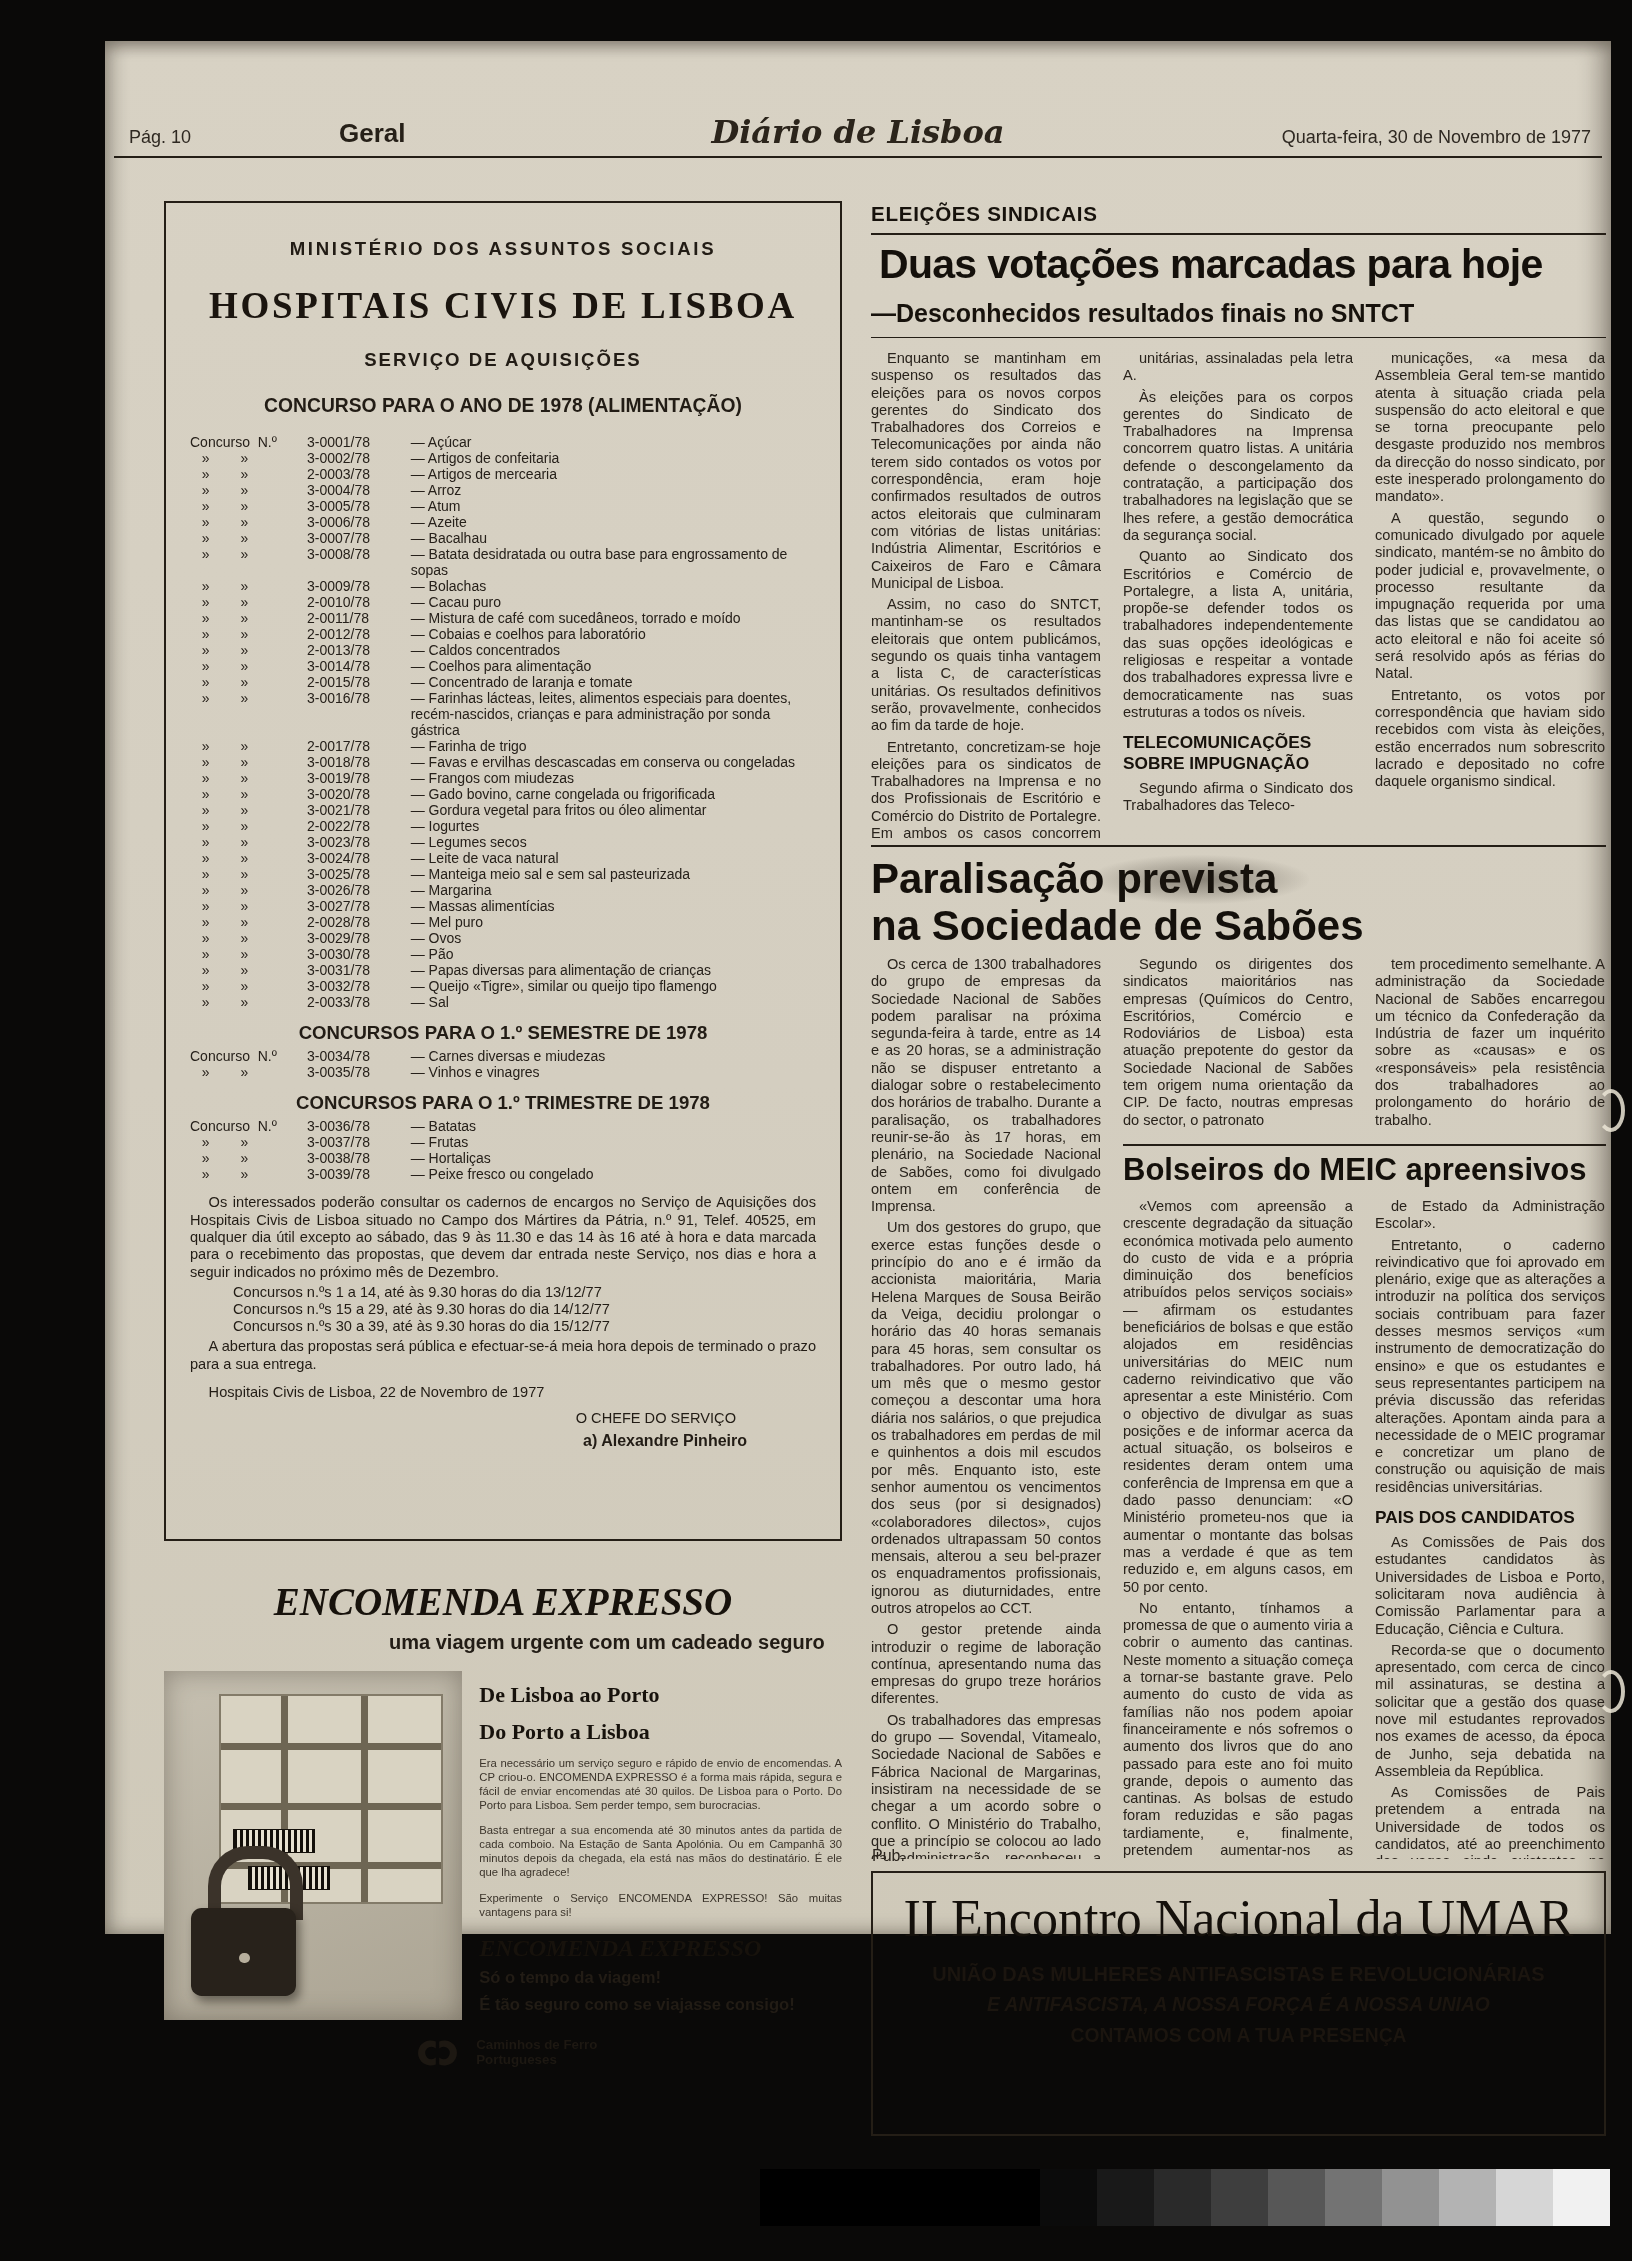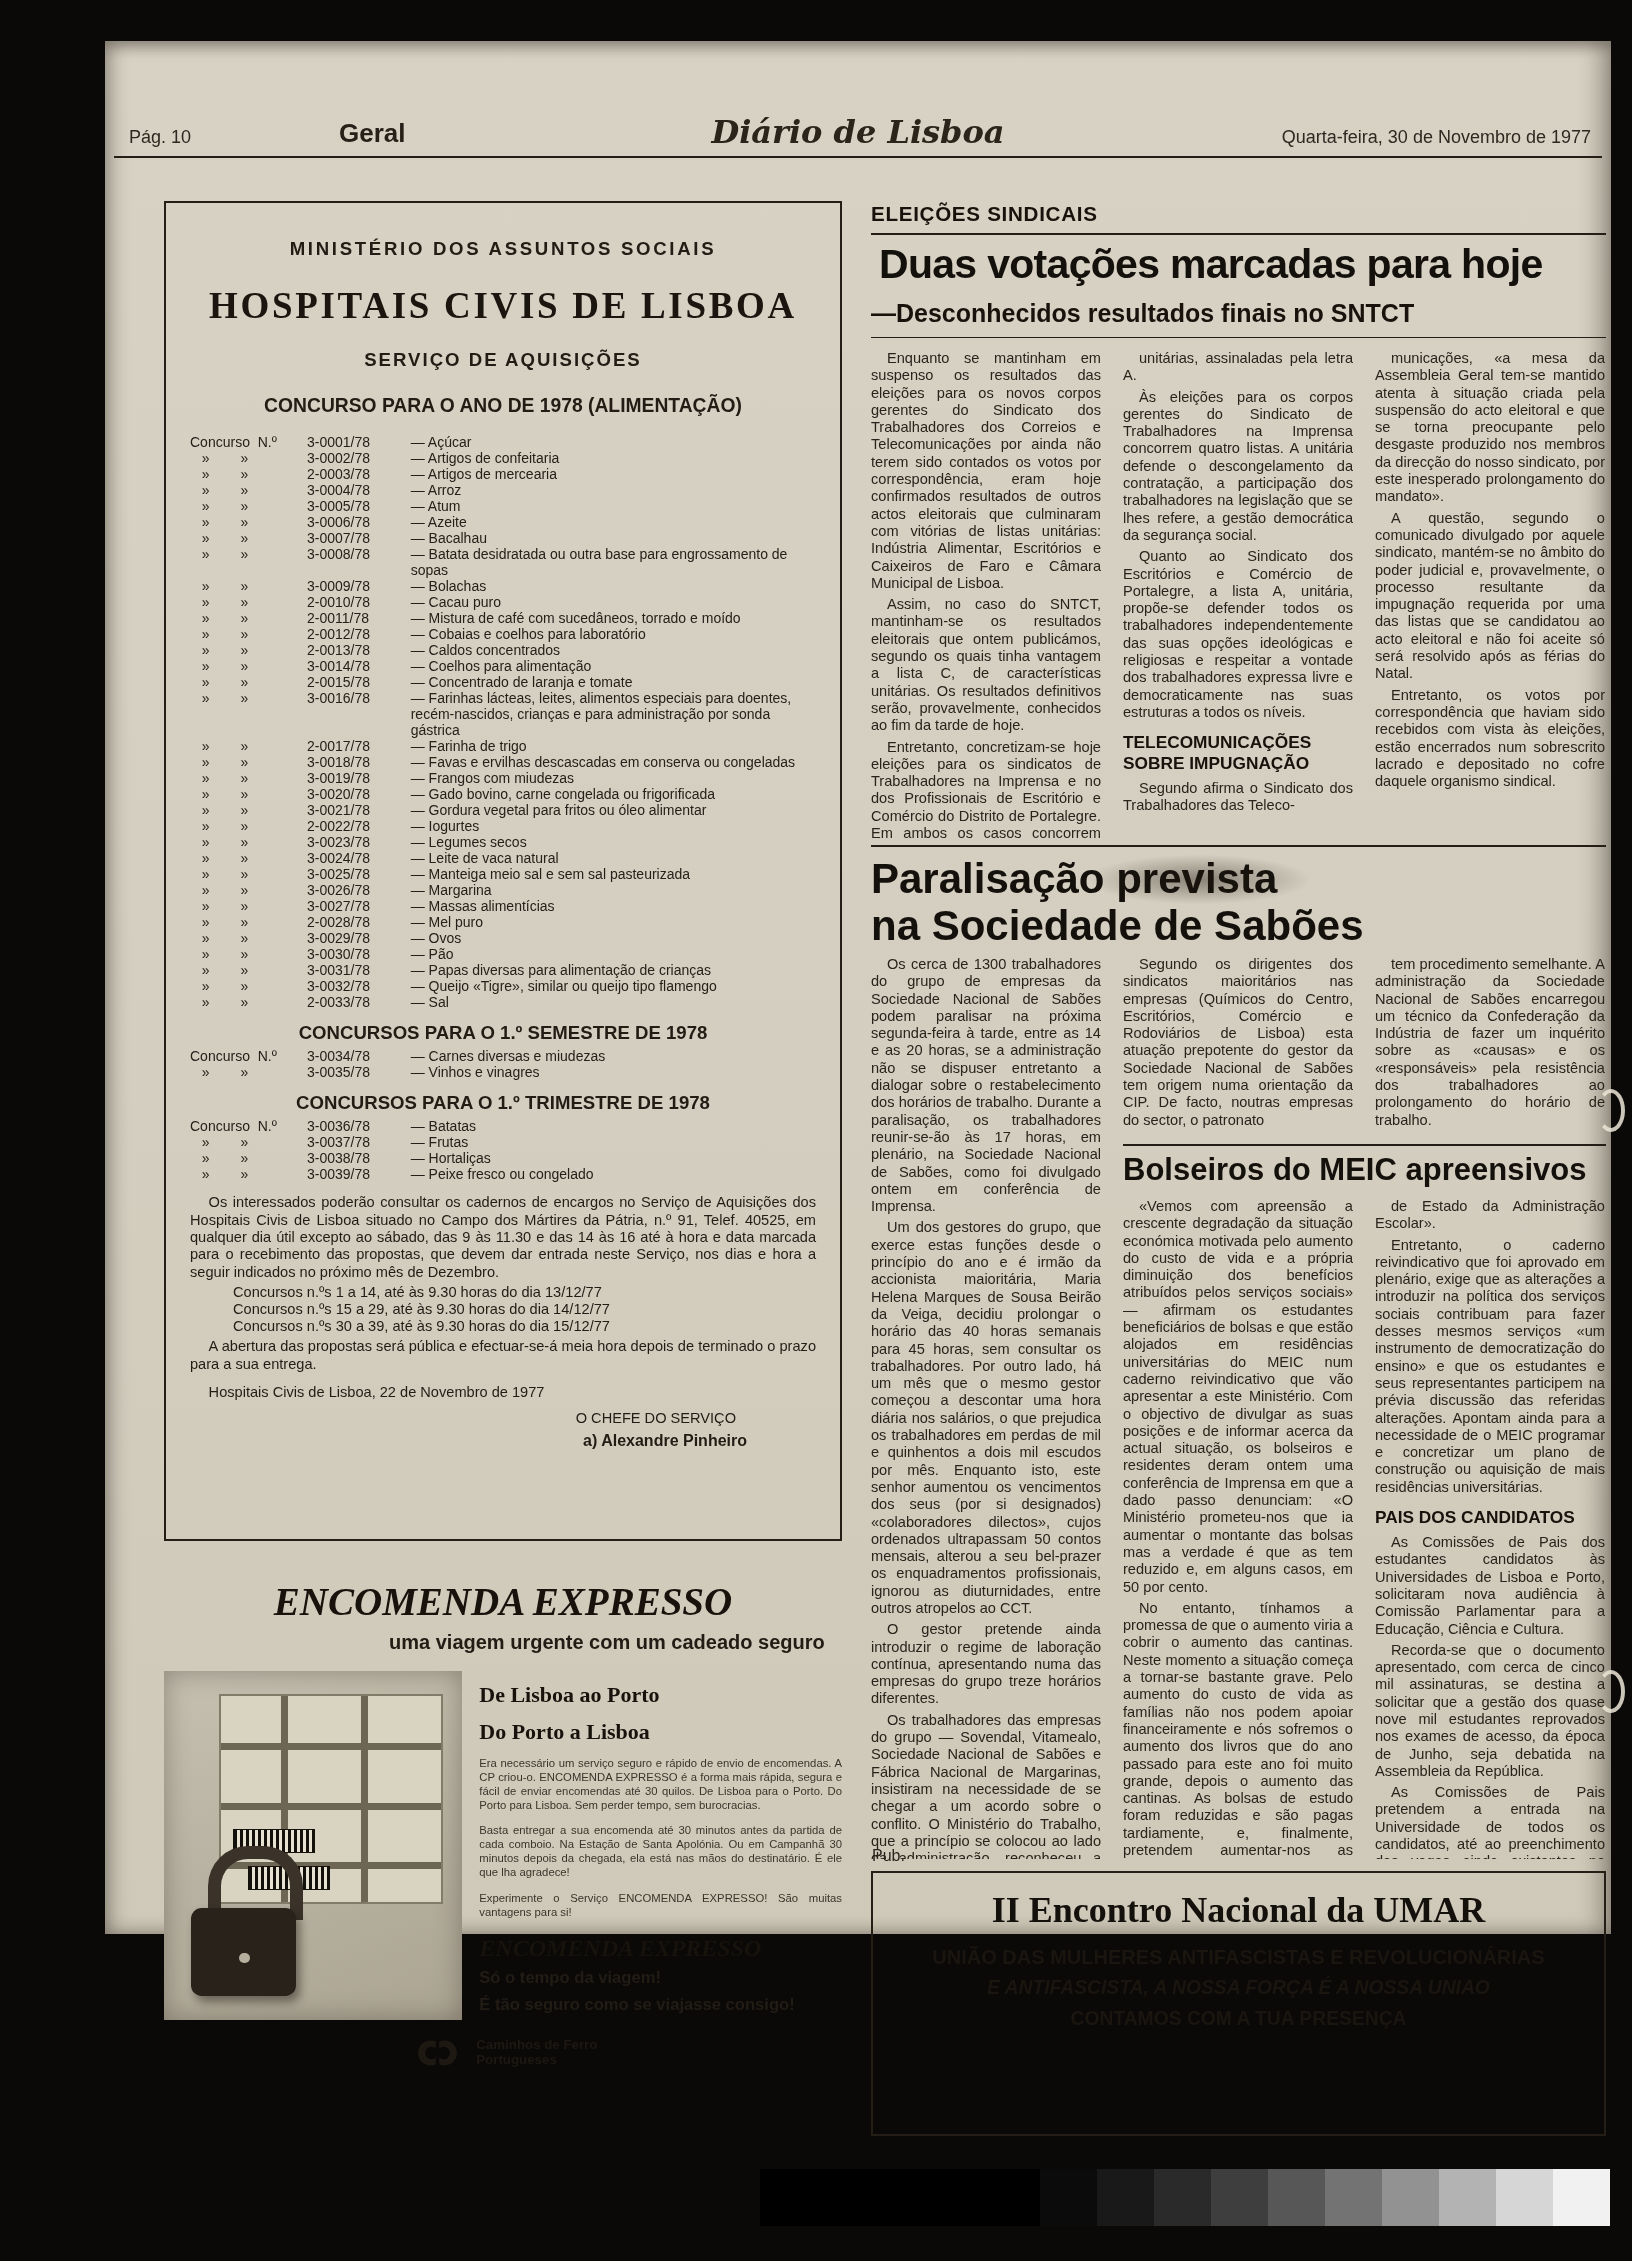--- a/index.html
+++ b/index.html
@@ -84,21 +84,21 @@
   .sbc3{left:1270px;top:915px;height:184px;}
   
   .r4{left:1018px;top:1103px;width:483px;height:2px;}
   .meic-head{position:absolute;left:1018px;top:1111px;width:483px;font-size:31px;font-weight:bold;color:#14100b;}
   .mc1{left:1018px;top:1157px;height:661px;}
   .mc2{left:1270px;top:1157px;height:661px;}
   
   .pub-label{position:absolute;left:767px;top:1806px;font-size:16px;color:#2b251e;}
   .pub-box{position:absolute;left:766px;top:1830px;width:735px;height:265px;border:2.7px solid #241e16;
            box-sizing:border-box;text-align:center;padding-top:16px;overflow:hidden;}
-  .pub-title{font-family:"Liberation Serif",serif;font-size:36px;font-weight:bold;color:#14100b;text-align:center;}
+  .pub-title{font-family:"Liberation Serif",serif;font-size:52px;font-weight:normal;color:#14100b;text-align:center;}
   .pub-l{font-weight:bold;color:#1b150f;}
   .pub-l1{font-size:20px;margin-top:14.6px;}
   .pub-l2{font-size:19.3px;margin-top:9.3px;}
   .pub-l3{font-size:19.3px;margin-top:10.7px;}
   .pub-l4{font-size:19.3px;margin-top:8px;font-style:italic;}
   .pub-l5{font-size:19.3px;margin-top:9.3px;}
   
   .calib{position:absolute;left:760px;top:2169px;width:850px;height:57px;display:flex;}
   .calib div{height:100%;}
   .calib .w0{width:280px;background:#000;}

